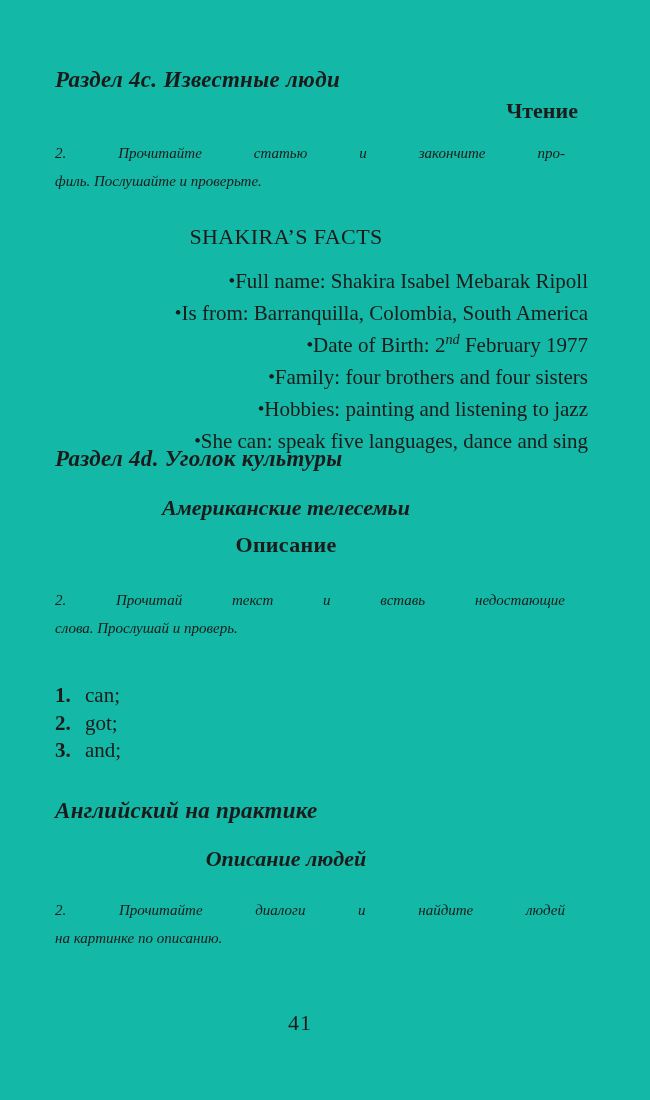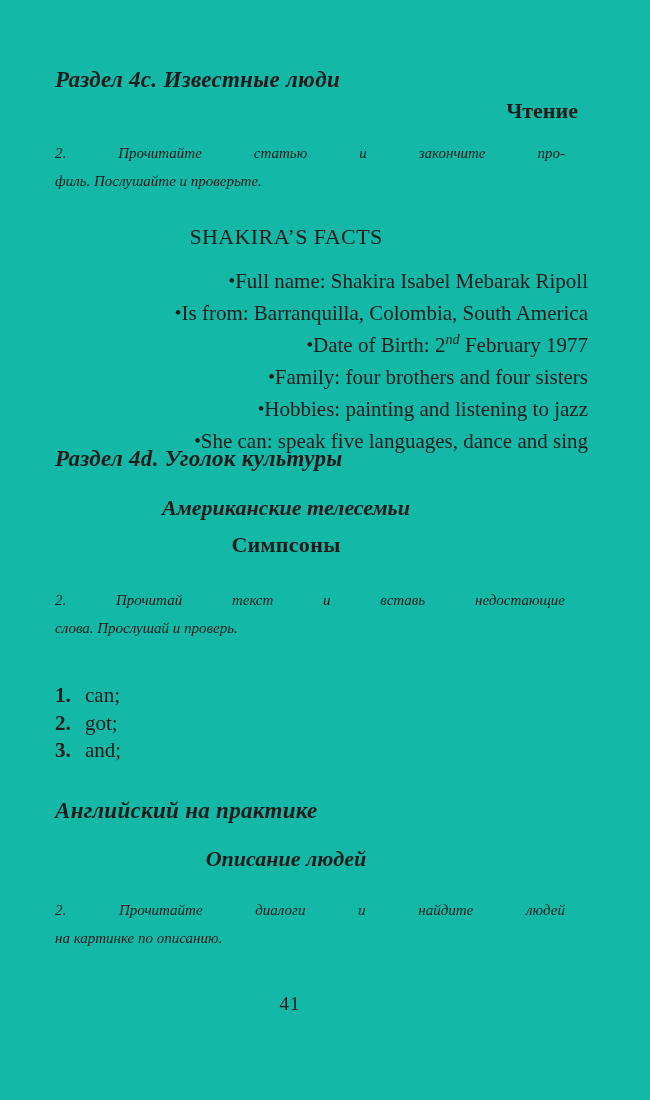--- a/index.html
+++ b/index.html
@@ -90,25 +90,26 @@
     white-space: nowrap;
   }
   .ans-row { display: block; }
   .ans-num {
     display: inline-block;
     min-width: 30px;
     font-weight: bold;
   }
 
   .page-number {
-    left: 45px;
+    left: 55px;
     width: 490px;
     text-align: center;
-    font-size: 19px;
+    font-size: 22px;
     letter-spacing: 1px;
+    margin-top: 17px;
   }
 </style>
 </head>
 <body>
 
 <div class="page">
 
   <div class="abs section-heading" style="top:67px">Раздел 4c. Известные люди</div>
 
   <div class="abs skill-label" style="top:98px">Чтение</div>
@@ -138,21 +139,21 @@
     </li>
     <li>
       <span class="bullet">•</span><span>She can: speak five languages, dance and sing</span>
     </li>
   </ul>
 
   <div class="abs section-heading" style="top:446px">Раздел 4d. Уголок культуры</div>
 
   <div class="abs centered subtitle-bi" style="top:489px">Американские телесемьи</div>
 
-  <div class="abs centered title-bold" style="top:532px">Симпсоны</div>
+  <div class="abs centered title-bold" style="top:532px">Описание</div>
 
   <div class="abs task" style="top:586px">
     <div class="line-stretch">2. Прочитай текст и вставь недостающие</div>
     <div>слова. Прослушай и проверь.</div>
   </div>
 
   <div class="abs ans-col" style="left:55px; top:682px">
     <span class="ans-row"><span class="ans-num">1.</span><span>can;</span></span>
     <span class="ans-row"><span class="ans-num">2.</span><span>got;</span></span>
     <span class="ans-row"><span class="ans-num">3.</span><span>and;</span></span>

